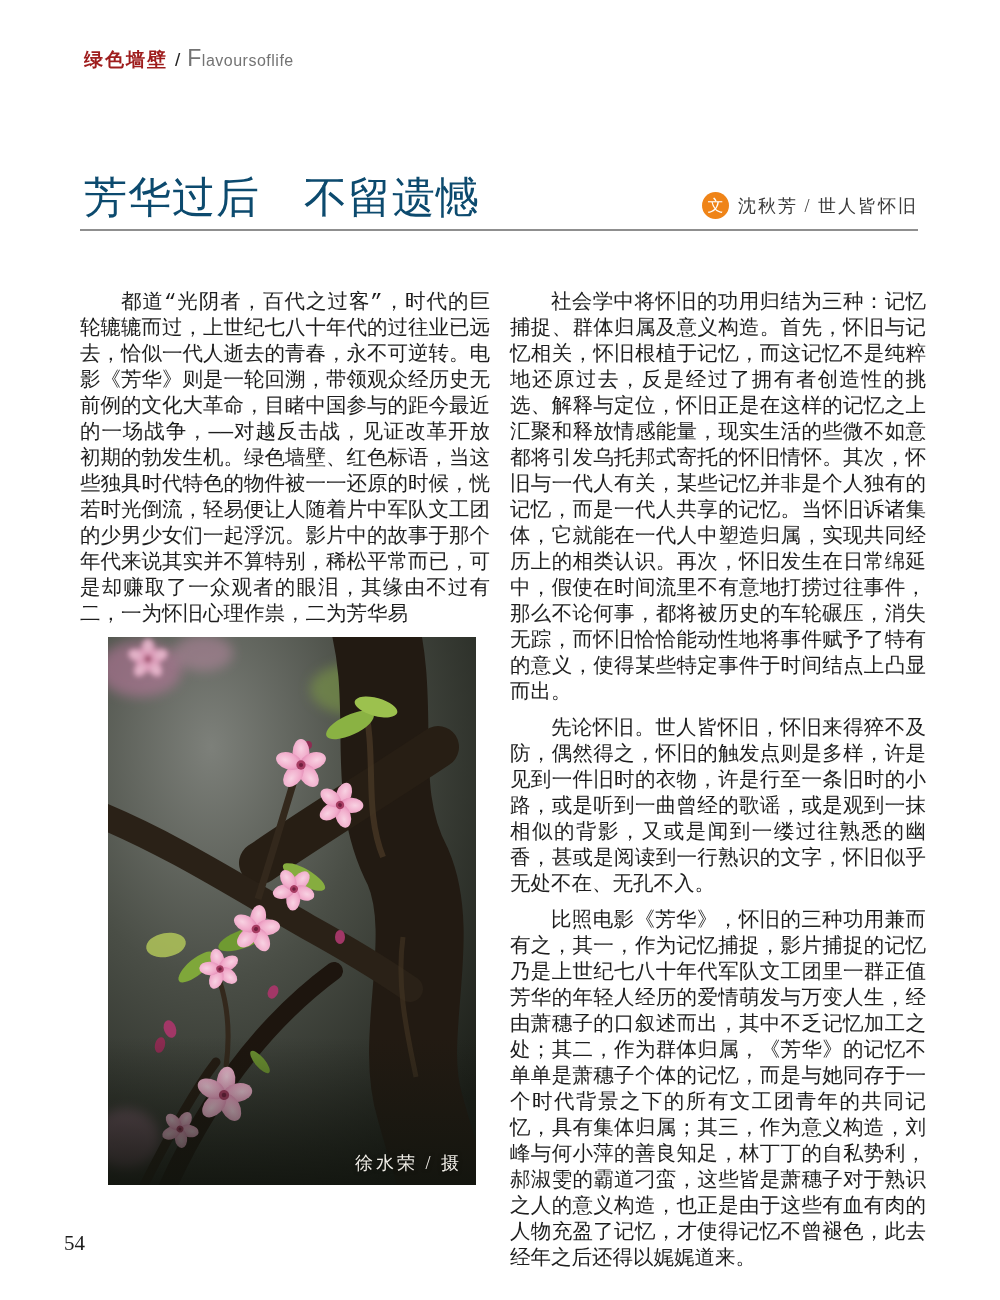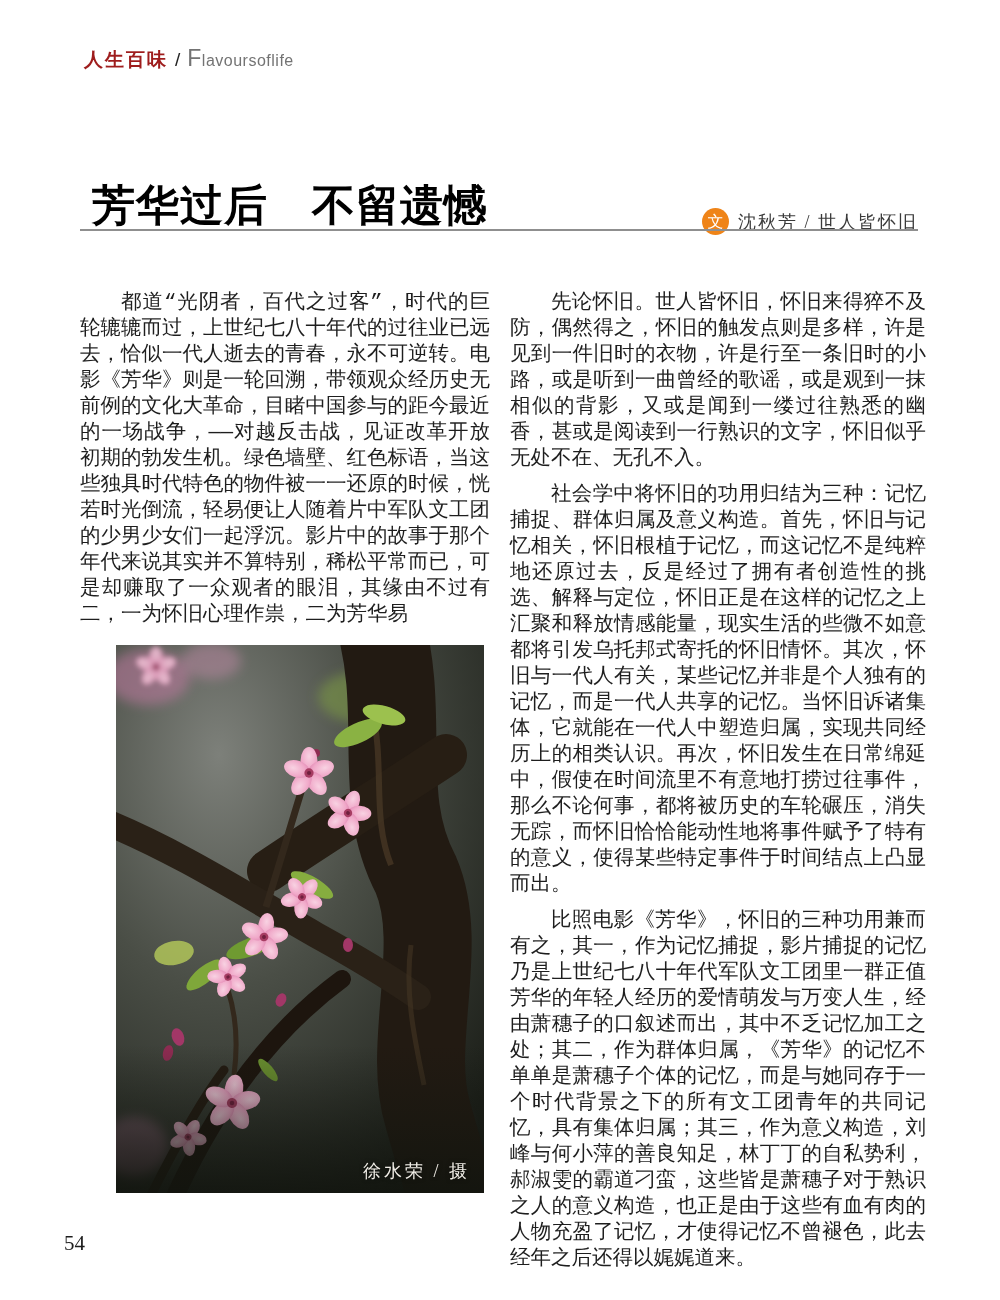--- a/index.html
+++ b/index.html
@@ -23,24 +23,24 @@
   .section-cn{color:#9e1c1c;font-weight:bold;letter-spacing:2px;}
   .section-sep{color:#222;font-weight:300;}
   .section-en{color:#737373;font-size:16px;letter-spacing:0.5px;}
   .section-en .big-f{font-size:23px;}
   
   .title-row{
     position:absolute;left:80px;top:168px;width:838px;
     display:flex;justify-content:space-between;align-items:flex-end;
   }
   .article-title{
-    margin:12px;
+    margin:4px;
     font-family:"Liberation Sans","DejaVu Sans",sans-serif;
-    font-weight:bold;
-    font-size:43px;line-height:50px;color:#000000;
+    font-weight:normal;
+    font-size:43px;line-height:50px;color:#0c4a6e;
     letter-spacing:1px;
     white-space:nowrap;
   }
   .byline{
     display:flex;align-items:center;gap:9px;
     padding-bottom:7px;white-space:nowrap;
   }
   .byline-badge{
     width:27px;height:27px;border-radius:50%;
     background:#ef8418;color:#fff;
@@ -86,39 +86,39 @@
     font-size:21px;color:#1c1c1c;
     font-family:Liberation Serif, serif;
   }
 </style>
 </head>
 <body>
 
 <div class="page">
 
   <div class="section-label">
-    <span class="section-cn">人生百味</span>
+    <span class="section-cn">绿色墙壁</span>
     <span class="section-sep">/</span>
     <span class="section-en"><span class="big-f">F</span><span>lavoursoflife</span></span>
   </div>
 
   <div class="title-row">
     <h1 class="article-title">芳华过后　不留遗憾</h1>
     <div class="byline">
       <span class="byline-badge">文</span>
       <span class="byline-text">沈秋芳 / 世人皆怀旧</span>
     </div>
   </div>
   <div class="title-rule"></div>
 
   <div class="col col-left">
     <p class="indent">都道“光阴者，百代之过客”，时代的巨轮辘辘而过，上世纪七八十年代的过往业已远去，恰似一代人逝去的青春，永不可逆转。电影《芳华》则是一轮回溯，带领观众经历史无前例的文化大革命，目睹中国参与的距今最近的一场战争，——对越反击战，见证改革开放初期的勃发生机。绿色墙壁、红色标语，当这些独具时代特色的物件被一一还原的时候，恍若时光倒流，轻易便让人随着片中军队文工团的少男少女们一起浮沉。影片中的故事于那个年代来说其实并不算特别，稀松平常而已，可是却赚取了一众观者的眼泪，其缘由不过有二，一为怀旧心理作祟，二为芳华易</p>
   </div>
 
-  <figure class="photo-figure" style="margin:8px">
+  <figure class="photo-figure" style="margin:0">
     <svg viewBox="0 0 368 548" xmlns="http://www.w3.org/2000/svg">
       <defs>
         <radialGradient id="bgGrad" cx="28%" cy="20%" r="95%">
           <stop offset="0%" stop-color="#7d807a"></stop>
           <stop offset="45%" stop-color="#4a4e46"></stop>
           <stop offset="100%" stop-color="#1c1f19"></stop>
         </radialGradient>
         <linearGradient id="bottomShade" x1="0" y1="0" x2="0" y2="1">
           <stop offset="0%" stop-color="#141711" stop-opacity="0"></stop>
           <stop offset="100%" stop-color="#11140e" stop-opacity="0.85"></stop>
@@ -185,20 +185,20 @@
       <use href="#flower" transform="translate(112,332) scale(1.2) rotate(-15)"></use>
       <use href="#flower" transform="translate(116,458) scale(1.65) rotate(8)"></use>
       <use href="#flower" transform="translate(72,492) scale(1.1) rotate(30)" opacity="0.9"></use>
 
       <rect y="400" width="368" height="148" fill="url(#bottomShade)"></rect>
     </svg>
     <figcaption class="photo-credit">徐水荣 / 摄</figcaption>
   </figure>
 
   <div class="col col-right">
+    <p class="indent">社会学中将怀旧的功用归结为三种：记忆捕捉、群体归属及意义构造。首先，怀旧与记忆相关，怀旧根植于记忆，而这记忆不是纯粹地还原过去，反是经过了拥有者创造性的挑选、解释与定位，怀旧正是在这样的记忆之上汇聚和释放情感能量，现实生活的些微不如意都将引发乌托邦式寄托的怀旧情怀。其次，怀旧与一代人有关，某些记忆并非是个人独有的记忆，而是一代人共享的记忆。当怀旧诉诸集体，它就能在一代人中塑造归属，实现共同经历上的相类认识。再次，怀旧发生在日常绵延中，假使在时间流里不有意地打捞过往事件，那么不论何事，都将被历史的车轮碾压，消失无踪，而怀旧恰恰能动性地将事件赋予了特有的意义，使得某些特定事件于时间结点上凸显而出。</p>
     <p class="indent">先论怀旧。世人皆怀旧，怀旧来得猝不及防，偶然得之，怀旧的触发点则是多样，许是见到一件旧时的衣物，许是行至一条旧时的小路，或是听到一曲曾经的歌谣，或是观到一抹相似的背影，又或是闻到一缕过往熟悉的幽香，甚或是阅读到一行熟识的文字，怀旧似乎无处不在、无孔不入。</p>
-    <p class="indent">社会学中将怀旧的功用归结为三种：记忆捕捉、群体归属及意义构造。首先，怀旧与记忆相关，怀旧根植于记忆，而这记忆不是纯粹地还原过去，反是经过了拥有者创造性的挑选、解释与定位，怀旧正是在这样的记忆之上汇聚和释放情感能量，现实生活的些微不如意都将引发乌托邦式寄托的怀旧情怀。其次，怀旧与一代人有关，某些记忆并非是个人独有的记忆，而是一代人共享的记忆。当怀旧诉诸集体，它就能在一代人中塑造归属，实现共同经历上的相类认识。再次，怀旧发生在日常绵延中，假使在时间流里不有意地打捞过往事件，那么不论何事，都将被历史的车轮碾压，消失无踪，而怀旧恰恰能动性地将事件赋予了特有的意义，使得某些特定事件于时间结点上凸显而出。</p>
     <p class="indent">比照电影《芳华》，怀旧的三种功用兼而有之，其一，作为记忆捕捉，影片捕捉的记忆乃是上世纪七八十年代军队文工团里一群正值芳华的年轻人经历的爱情萌发与万变人生，经由萧穗子的口叙述而出，其中不乏记忆加工之处；其二，作为群体归属，《芳华》的记忆不单单是萧穗子个体的记忆，而是与她同存于一个时代背景之下的所有文工团青年的共同记忆，具有集体归属；其三，作为意义构造，刘峰与何小萍的善良知足，林丁丁的自私势利，郝淑雯的霸道刁蛮，这些皆是萧穗子对于熟识之人的意义构造，也正是由于这些有血有肉的人物充盈了记忆，才使得记忆不曾褪色，此去经年之后还得以娓娓道来。</p>
   </div>
 
   <div class="page-number">54</div>
 
 </div>
 
 </body></html>

